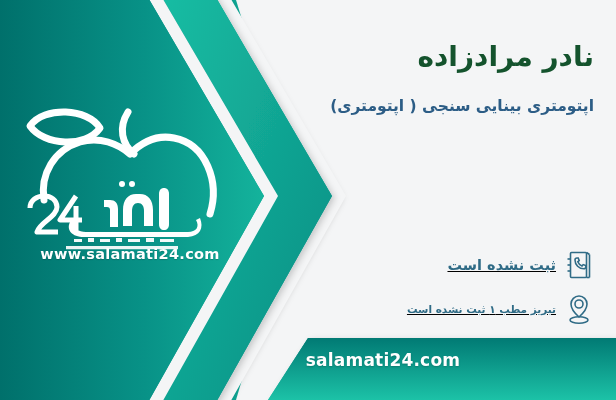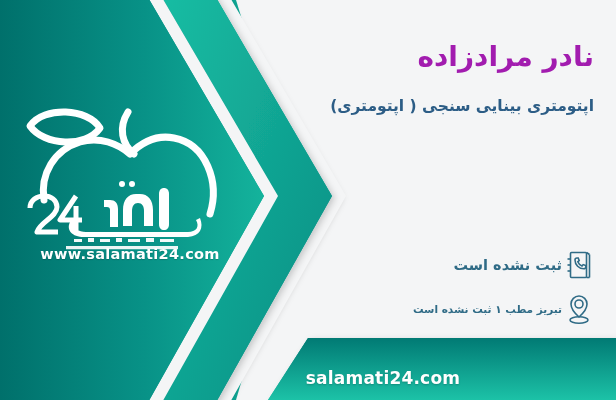--- a/index.html
+++ b/index.html
@@ -40,61 +40,62 @@
   #right{
     position:absolute;
     right:22px;top:0;
     width:360px;height:400px;
     direction:rtl;
     text-align:right;
   }
   .title{
     position:absolute;right:0;top:40px;
     font-size:28px;font-weight:700;
-    color:#a21caf;
+    color:#14532d;
     letter-spacing:0;
     line-height:1.2;
   }
   .subtitle{
     position:absolute;right:0;top:96px;
     font-size:15.5px;font-weight:700;
     color:#2c5d86;
     line-height:1.3;
   }
   .subtitle2{
     position:absolute;right:0;top:132px;
     font-size:11.5px;font-weight:700;
     color:#3d6b8e;
     line-height:1.3;
   }
   .row{
     position:absolute;right:0;
     display:flex;align-items:center;
     justify-content:flex-end;
-    gap:2px;
+    gap:8px;
+    text-decoration:underline;
   }
   .row-phone{top:248px;}
   .row-addr{top:292px;}
   .row-text{
     color:#2f6b86;
     white-space:nowrap;
   }
   .row-phone .row-text{font-size:14.5px;font-weight:700;}
   .row-addr  .row-text{font-size:10.5px;font-weight:700;margin-left:36px;}
   .ico{
     width:30px;height:34px;
     flex:0 0 30px;
     display:flex;align-items:center;justify-content:center;
   }
   .ico svg{display:block;}
   
   .bottom-url{
     position:absolute;
     left:0;right:0;
-    bottom:12px;
+    bottom:30px;
     text-align:center;
     color:#ffffff;
     font-size:17px;
     font-weight:700;
     letter-spacing:.2px;
     text-shadow:0 1px 2px rgba(0,0,0,.2);
     padding-left:150px;
   }
 </style>
 </head>

